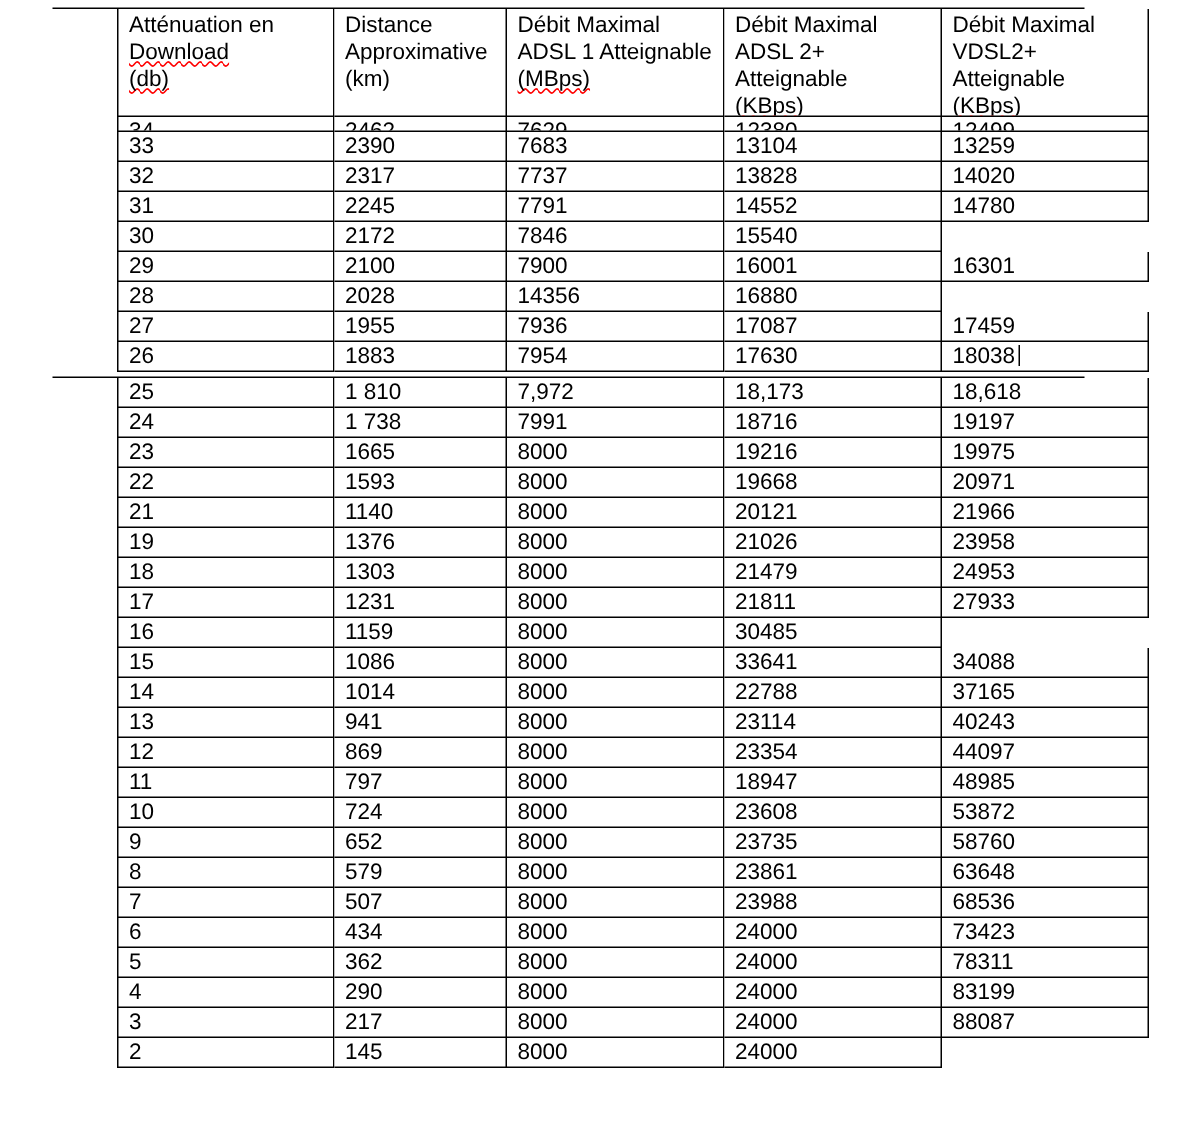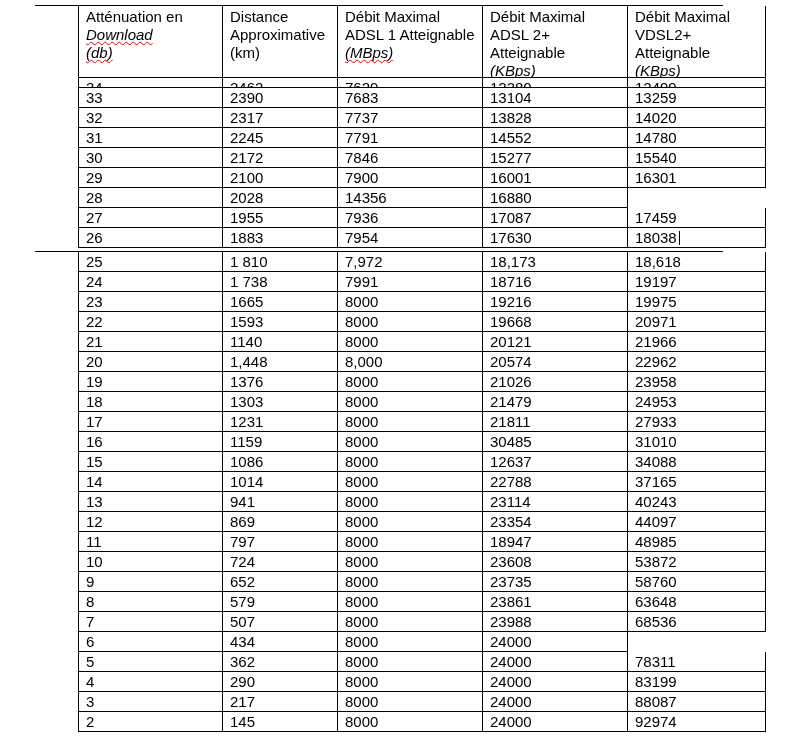--- a/index.html
+++ b/index.html
@@ -29,21 +29,20 @@
   }
   .cell:first-child { border-left:1px solid var(--border,#000); }
   .header .cell { height:72px; padding-top:2px; }
   .header .line { line-height:18px; height:18px; }
   .sp {
     text-decoration-line: underline;
     text-decoration-style: wavy;
     text-decoration-color: var(--squiggle,#ff0000);
     text-decoration-thickness: 1px;
     text-decoration-skip-ink: none;
-    font-style: italic;
   }
   
   .clip-top .cell { height:10px; }
   .clip-top .t { display:inline-block; margin-top:-9px; line-height:19px; }
   .caret {
     display:inline-block;
     width:1px; height:14px;
     background:#000;
     vertical-align:middle;
     margin-left:2px; margin-top:-3px;
@@ -109,21 +108,20 @@
           <div class="cell"><span class="t">31</span></div>
           <div class="cell"><span class="t">2245</span></div>
           <div class="cell"><span class="t">7791</span></div>
           <div class="cell"><span class="t">14552</span></div>
           <div class="cell"><span class="t">14780</span></div>
         </div>
         <div class="row">
           <div class="cell"><span class="t">30</span></div>
           <div class="cell"><span class="t">2172</span></div>
           <div class="cell"><span class="t">7846</span></div>
-          <div class="cell"><span class="t">15277</span></div>
           <div class="cell"><span class="t">15540</span></div>
         </div>
         <div class="row">
           <div class="cell"><span class="t">29</span></div>
           <div class="cell"><span class="t">2100</span></div>
           <div class="cell"><span class="t">7900</span></div>
           <div class="cell"><span class="t">16001</span></div>
           <div class="cell"><span class="t">16301</span></div>
         </div>
         <div class="row">
@@ -178,27 +176,20 @@
           <div class="cell"><span class="t">20971</span></div>
         </div>
         <div class="row">
           <div class="cell"><span class="t">21</span></div>
           <div class="cell"><span class="t">1140</span></div>
           <div class="cell"><span class="t">8000</span></div>
           <div class="cell"><span class="t">20121</span></div>
           <div class="cell"><span class="t">21966</span></div>
         </div>
         <div class="row">
-          <div class="cell"><span class="t">20</span></div>
-          <div class="cell"><span class="t">1,448</span></div>
-          <div class="cell"><span class="t">8,000</span></div>
-          <div class="cell"><span class="t">20574</span></div>
-          <div class="cell"><span class="t">22962</span></div>
-        </div>
-        <div class="row">
           <div class="cell"><span class="t">19</span></div>
           <div class="cell"><span class="t">1376</span></div>
           <div class="cell"><span class="t">8000</span></div>
           <div class="cell"><span class="t">21026</span></div>
           <div class="cell"><span class="t">23958</span></div>
         </div>
         <div class="row">
           <div class="cell"><span class="t">18</span></div>
           <div class="cell"><span class="t">1303</span></div>
           <div class="cell"><span class="t">8000</span></div>
@@ -210,27 +201,26 @@
           <div class="cell"><span class="t">1231</span></div>
           <div class="cell"><span class="t">8000</span></div>
           <div class="cell"><span class="t">21811</span></div>
           <div class="cell"><span class="t">27933</span></div>
         </div>
         <div class="row">
           <div class="cell"><span class="t">16</span></div>
           <div class="cell"><span class="t">1159</span></div>
           <div class="cell"><span class="t">8000</span></div>
           <div class="cell"><span class="t">30485</span></div>
-          <div class="cell"><span class="t">31010</span></div>
         </div>
         <div class="row">
           <div class="cell"><span class="t">15</span></div>
           <div class="cell"><span class="t">1086</span></div>
           <div class="cell"><span class="t">8000</span></div>
-          <div class="cell"><span class="t">12637</span></div>
+          <div class="cell"><span class="t">33641</span></div>
           <div class="cell"><span class="t">34088</span></div>
         </div>
         <div class="row">
           <div class="cell"><span class="t">14</span></div>
           <div class="cell"><span class="t">1014</span></div>
           <div class="cell"><span class="t">8000</span></div>
           <div class="cell"><span class="t">22788</span></div>
           <div class="cell"><span class="t">37165</span></div>
         </div>
         <div class="row">
@@ -280,20 +270,21 @@
           <div class="cell"><span class="t">507</span></div>
           <div class="cell"><span class="t">8000</span></div>
           <div class="cell"><span class="t">23988</span></div>
           <div class="cell"><span class="t">68536</span></div>
         </div>
         <div class="row">
           <div class="cell"><span class="t">6</span></div>
           <div class="cell"><span class="t">434</span></div>
           <div class="cell"><span class="t">8000</span></div>
           <div class="cell"><span class="t">24000</span></div>
+          <div class="cell"><span class="t">73423</span></div>
         </div>
         <div class="row">
           <div class="cell"><span class="t">5</span></div>
           <div class="cell"><span class="t">362</span></div>
           <div class="cell"><span class="t">8000</span></div>
           <div class="cell"><span class="t">24000</span></div>
           <div class="cell"><span class="t">78311</span></div>
         </div>
         <div class="row">
           <div class="cell"><span class="t">4</span></div>
@@ -307,17 +298,16 @@
           <div class="cell"><span class="t">217</span></div>
           <div class="cell"><span class="t">8000</span></div>
           <div class="cell"><span class="t">24000</span></div>
           <div class="cell"><span class="t">88087</span></div>
         </div>
         <div class="row">
           <div class="cell"><span class="t">2</span></div>
           <div class="cell"><span class="t">145</span></div>
           <div class="cell"><span class="t">8000</span></div>
           <div class="cell"><span class="t">24000</span></div>
-          <div class="cell"><span class="t">92974</span></div>
         </div>
       </div>
     </div>
 </div>
 
 </body></html>

